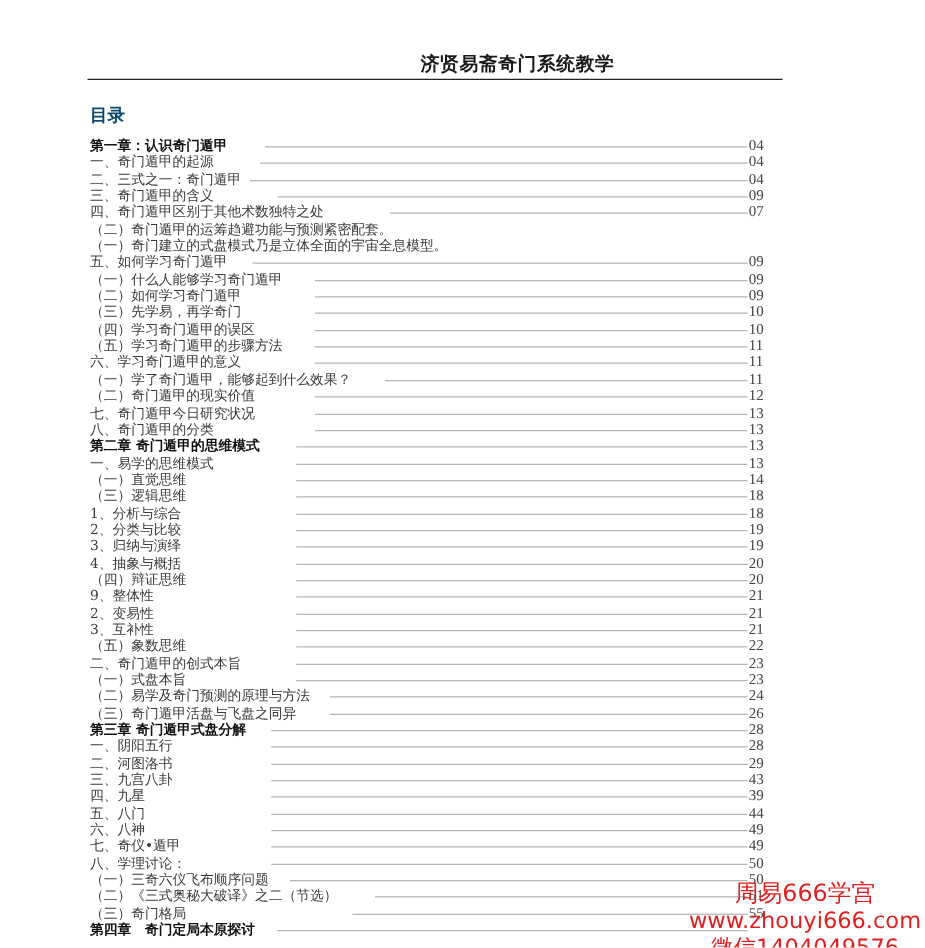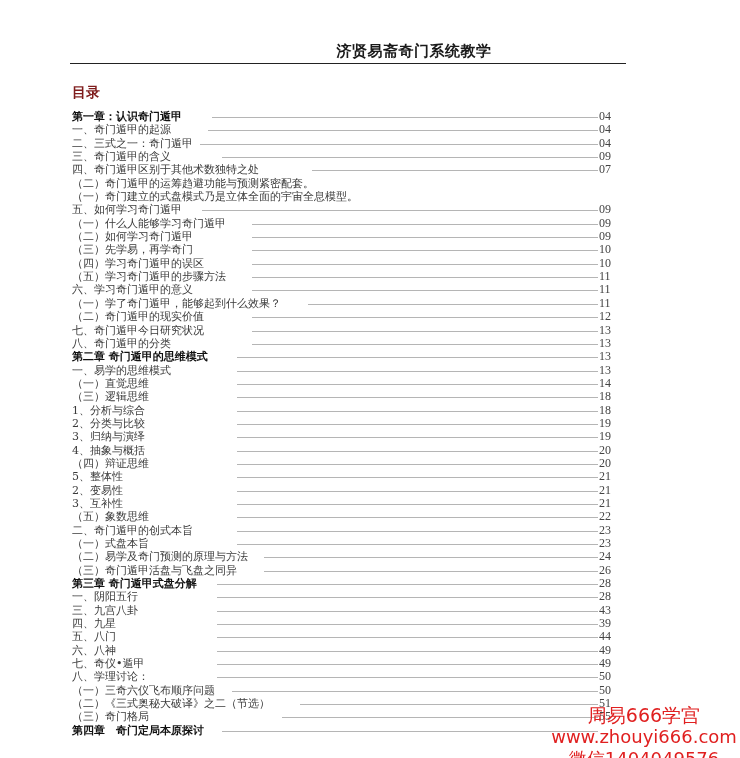--- a/index.html
+++ b/index.html
@@ -2,21 +2,21 @@
 <html><head>
 <meta charset="utf-8">
 <style>
   html, body { margin:0; padding:0; background:#ffffff; }
   body { width:740px; height:758px; position:relative; overflow:hidden;
          font-family: "DejaVu Serif", "Liberation Serif", serif; color:#222; }
   .header-title { position:absolute; top:42px; left:0; width:740px; text-align:center;
     font-family:"DejaVu Sans", sans-serif; font-size:15px; font-weight:bold; color:#1a1a1a; letter-spacing:0.5px;padding-left:44px; }
   .header-rule { position:absolute; top:63px; left:70px; width:556px; height:1px; background:#222; }
   .toc-heading { position:absolute; top:84px; left:72px; font-family:Liberation Sans, sans-serif;
-    font-size:14px; font-weight:bold; color:#7f1d1d; }
+    font-size:14px; font-weight:bold; color:#0c4a6e; }
   .toc { position:absolute; top:110px; left:72px; width:540px;text-align:right; }
   .row { position:relative; height:13.35px; line-height:13.35px; font-size:11px; white-space:nowrap; }
   .row .label { position:absolute; left:0; top:0; color:#3a3a3a; }
   .row.chapter .label { font-family:"DejaVu Sans", sans-serif; font-weight:bold; color:#111; font-size:11px; }
   .row .leader { position:absolute; top:7px; height:0; border-top:1px solid #b5b5b5; }
   .row .page { position:absolute; left:527px; top:0; font-family:"Liberation Serif", serif; font-size:12px; color:#444; }
   .watermark { position:absolute; left:548px; top:660px; width:192px; text-align:center;
     font-family:"DejaVu Sans", sans-serif; color:#e02020; }
   .watermark div { line-height:22px; }
   .wm1 { font-size:19px;margin-top:44px; }
@@ -160,21 +160,21 @@
       <span class="label">4、抽象与概括</span>
       <span class="leader" style="left: 165px; width: 361px;"></span>
       <span class="page">20</span>
     </div>
     <div class="row">
       <span class="label">（四）辩证思维</span>
       <span class="leader" style="left: 165px; width: 361px;"></span>
       <span class="page">20</span>
     </div>
     <div class="row">
-      <span class="label">5、整体性</span>
+      <span class="label">9、整体性</span>
       <span class="leader" style="left: 165px; width: 361px;"></span>
       <span class="page">21</span>
     </div>
     <div class="row">
       <span class="label">2、变易性</span>
       <span class="leader" style="left: 165px; width: 361px;"></span>
       <span class="page">21</span>
     </div>
     <div class="row">
       <span class="label">3、互补性</span>
@@ -208,20 +208,25 @@
     </div>
     <div class="row chapter">
       <span class="label">第三章 奇门遁甲式盘分解</span>
       <span class="leader" style="left: 145px; width: 381px;"></span>
       <span class="page">28</span>
     </div>
     <div class="row">
       <span class="label">一、阴阳五行</span>
       <span class="leader" style="left: 145px; width: 381px;"></span>
       <span class="page">28</span>
+    </div>
+    <div class="row">
+      <span class="label">二、河图洛书</span>
+      <span class="leader" style="left: 145px; width: 381px;"></span>
+      <span class="page">29</span>
     </div>
     <div class="row">
       <span class="label">三、九宫八卦</span>
       <span class="leader" style="left: 145px; width: 381px;"></span>
       <span class="page">43</span>
     </div>
     <div class="row">
       <span class="label">四、九星</span>
       <span class="leader" style="left: 145px; width: 381px;"></span>
       <span class="page">39</span>

